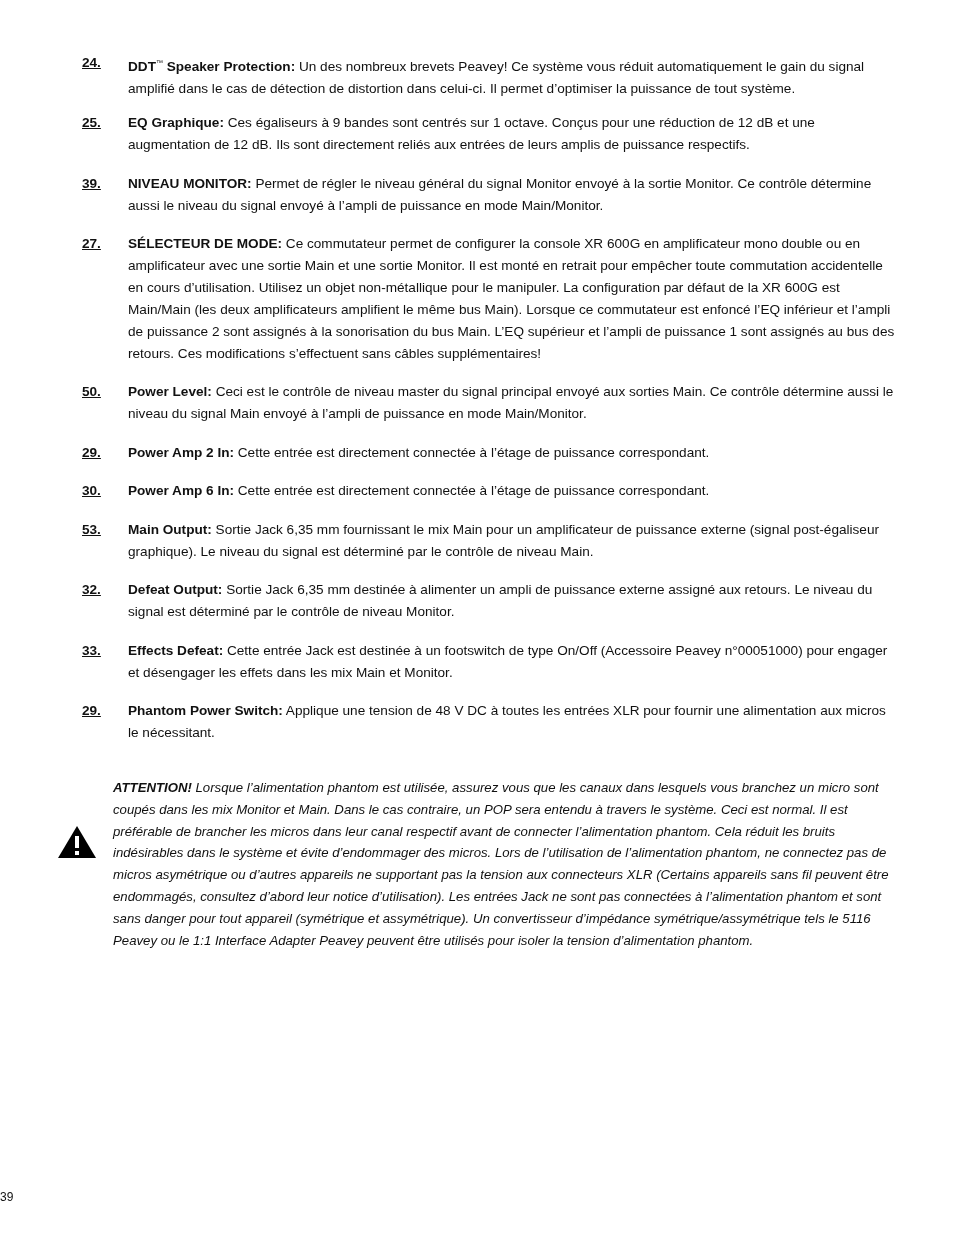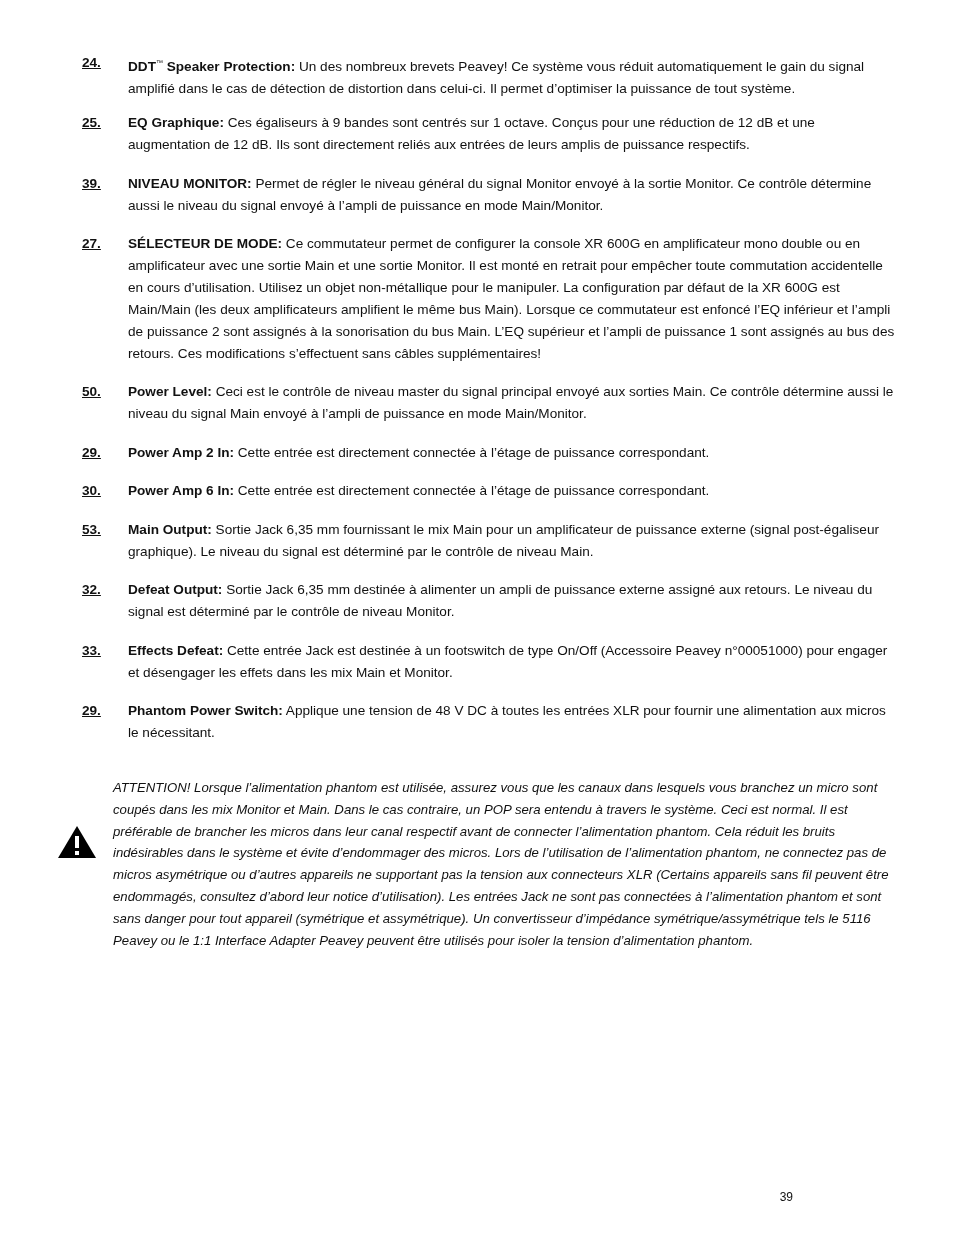--- a/index.html
+++ b/index.html
@@ -3,23 +3,23 @@
 <meta charset="utf-8">
 <style>
   html, body { margin:0; padding:0; background:#fff; }
   body { width:954px; height:1235px; position:relative; font-family:"Liberation Sans", sans-serif; color:#111; }
   .item { position:absolute; left:82px; width:815px; font-size:13.6px; line-height:22px; }
   .num { position:absolute; left:0; top:0; font-weight:bold;text-decoration:underline; }
   .body { margin-left:46px; }
   .term { font-weight:bold; }
   .tm { font-size:7px; vertical-align:super; font-weight:normal; }
   .warn { position:absolute; left:113px; top:777px; width:785px; font-size:13.2px; line-height:21.8px; font-style:italic; }
-  .warn .lead { font-weight:normal; }
+  .warn .lead { font-weight:bold; }
   .icon { position:absolute; left:57px; top:825px; width:40px; height:34px; }
-  .pagenum { position:absolute; left:0; width:777px; top:1190px; text-align:right; font-size:12px;padding-left:16px; }
+  .pagenum { position:absolute; left:0; width:777px; top:1190px; text-align:left; font-size:12px; }
 </style>
 </head>
 <body>
 
 <div class="item" style="top:52px">
   <span class="num">24.</span>
   <div class="body"><span class="term"><span>DDT</span><span class="tm">™</span><span> Speaker Protection:</span></span><span>  Un des nombreux brevets Peavey! Ce système vous réduit automatiquement le gain du signal amplifié dans le cas de détection de distortion dans celui-ci. Il permet d’optimiser la puissance de tout système.</span></div>
 </div>
 <div class="item" style="top:112px">
   <span class="num">25.</span>

